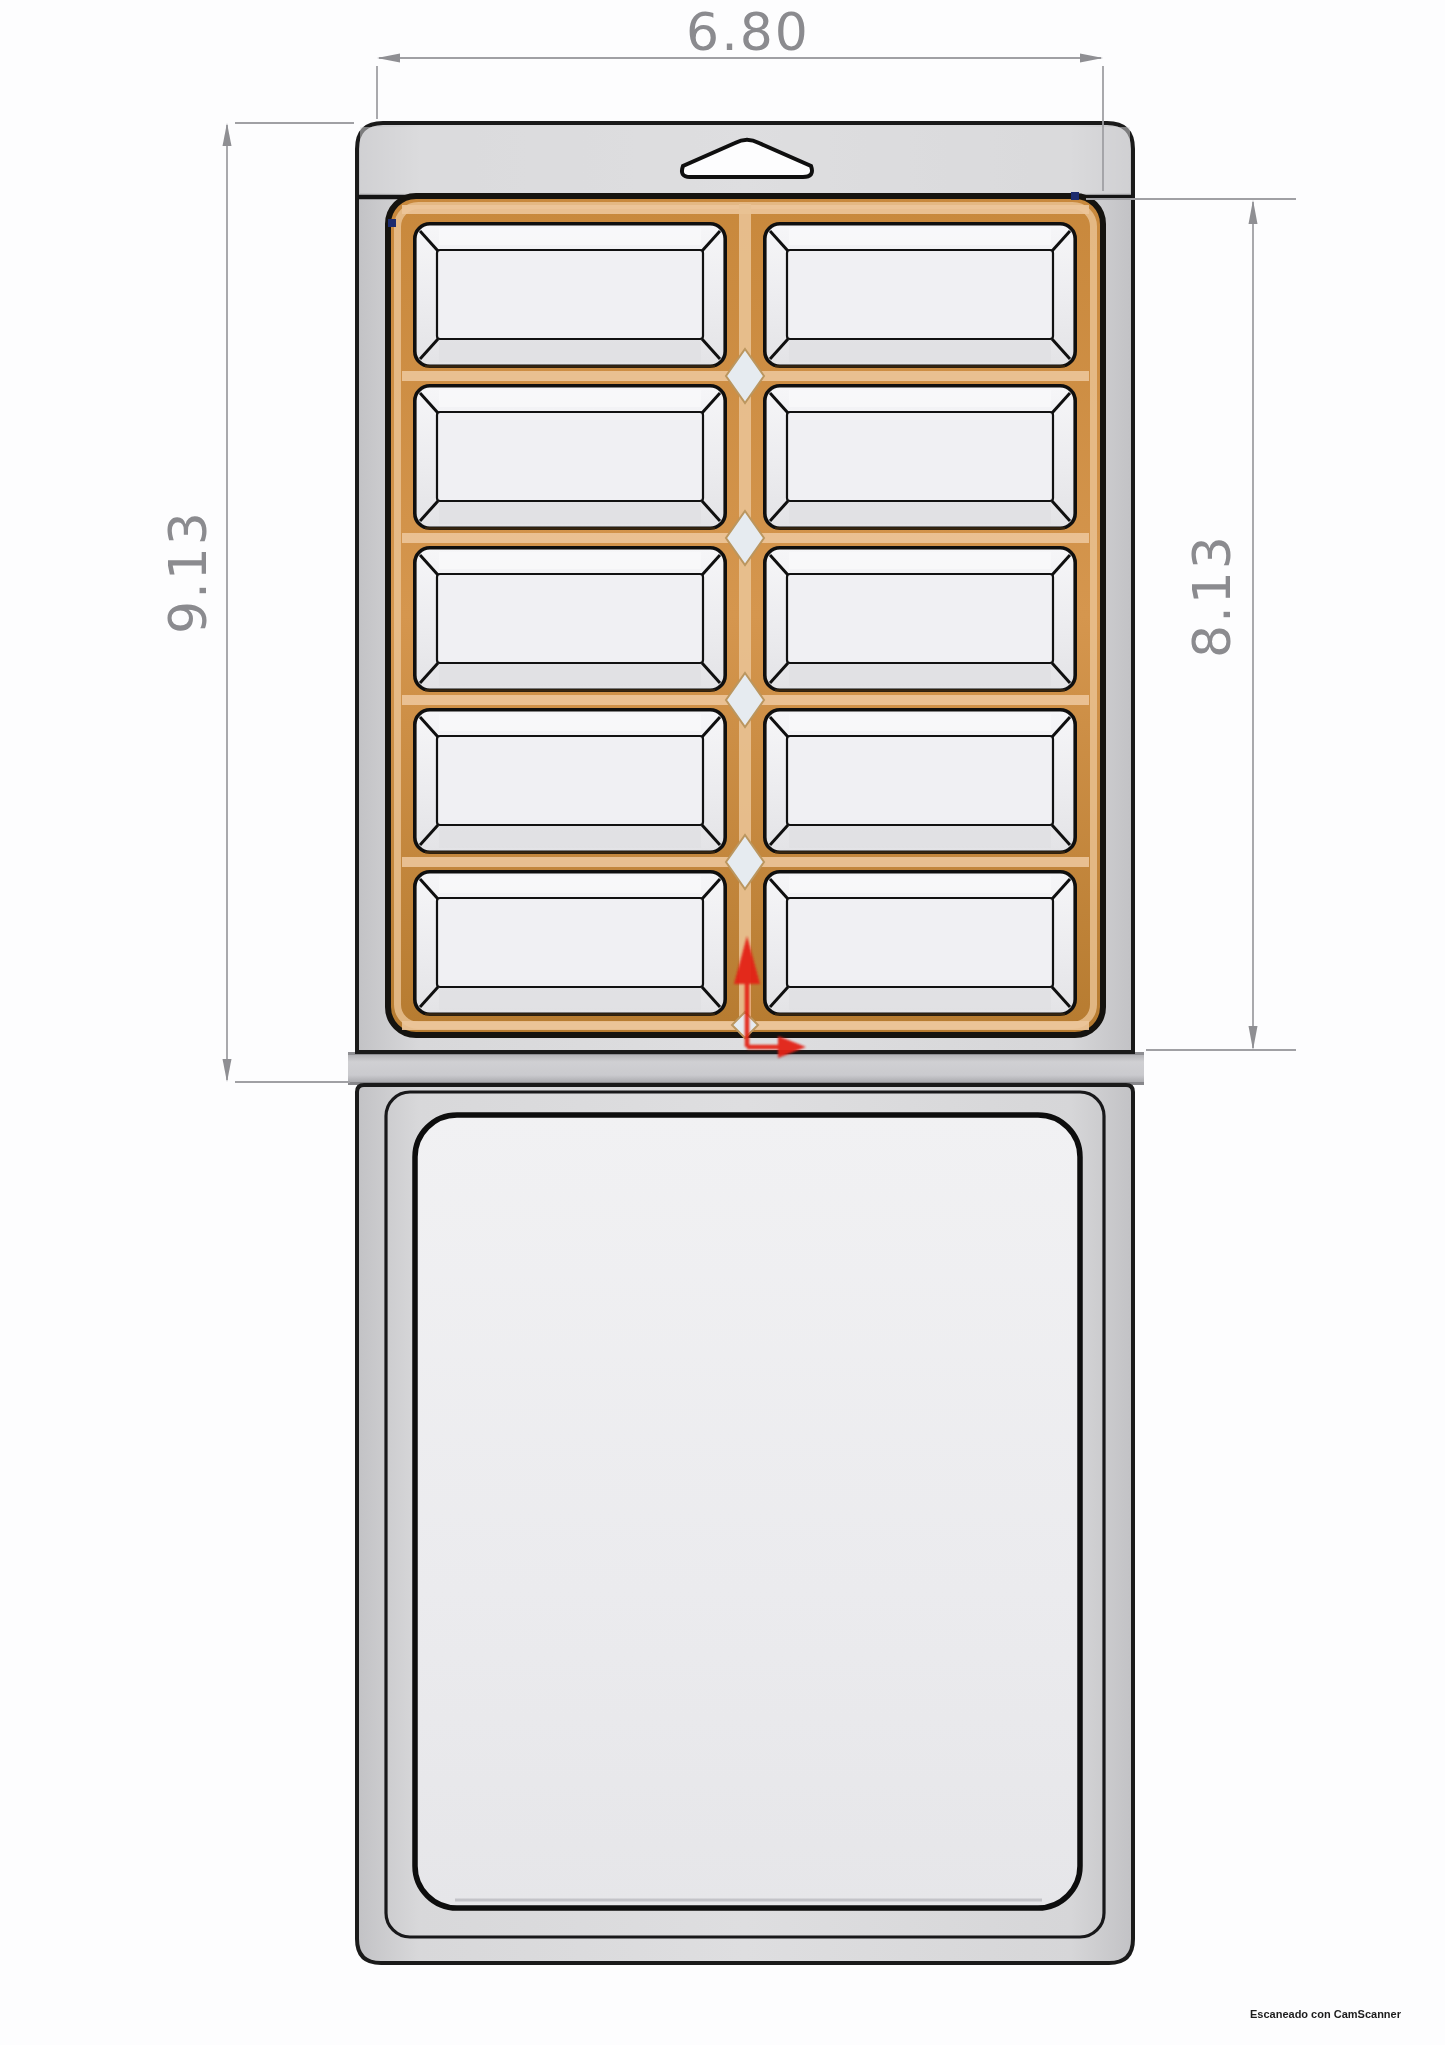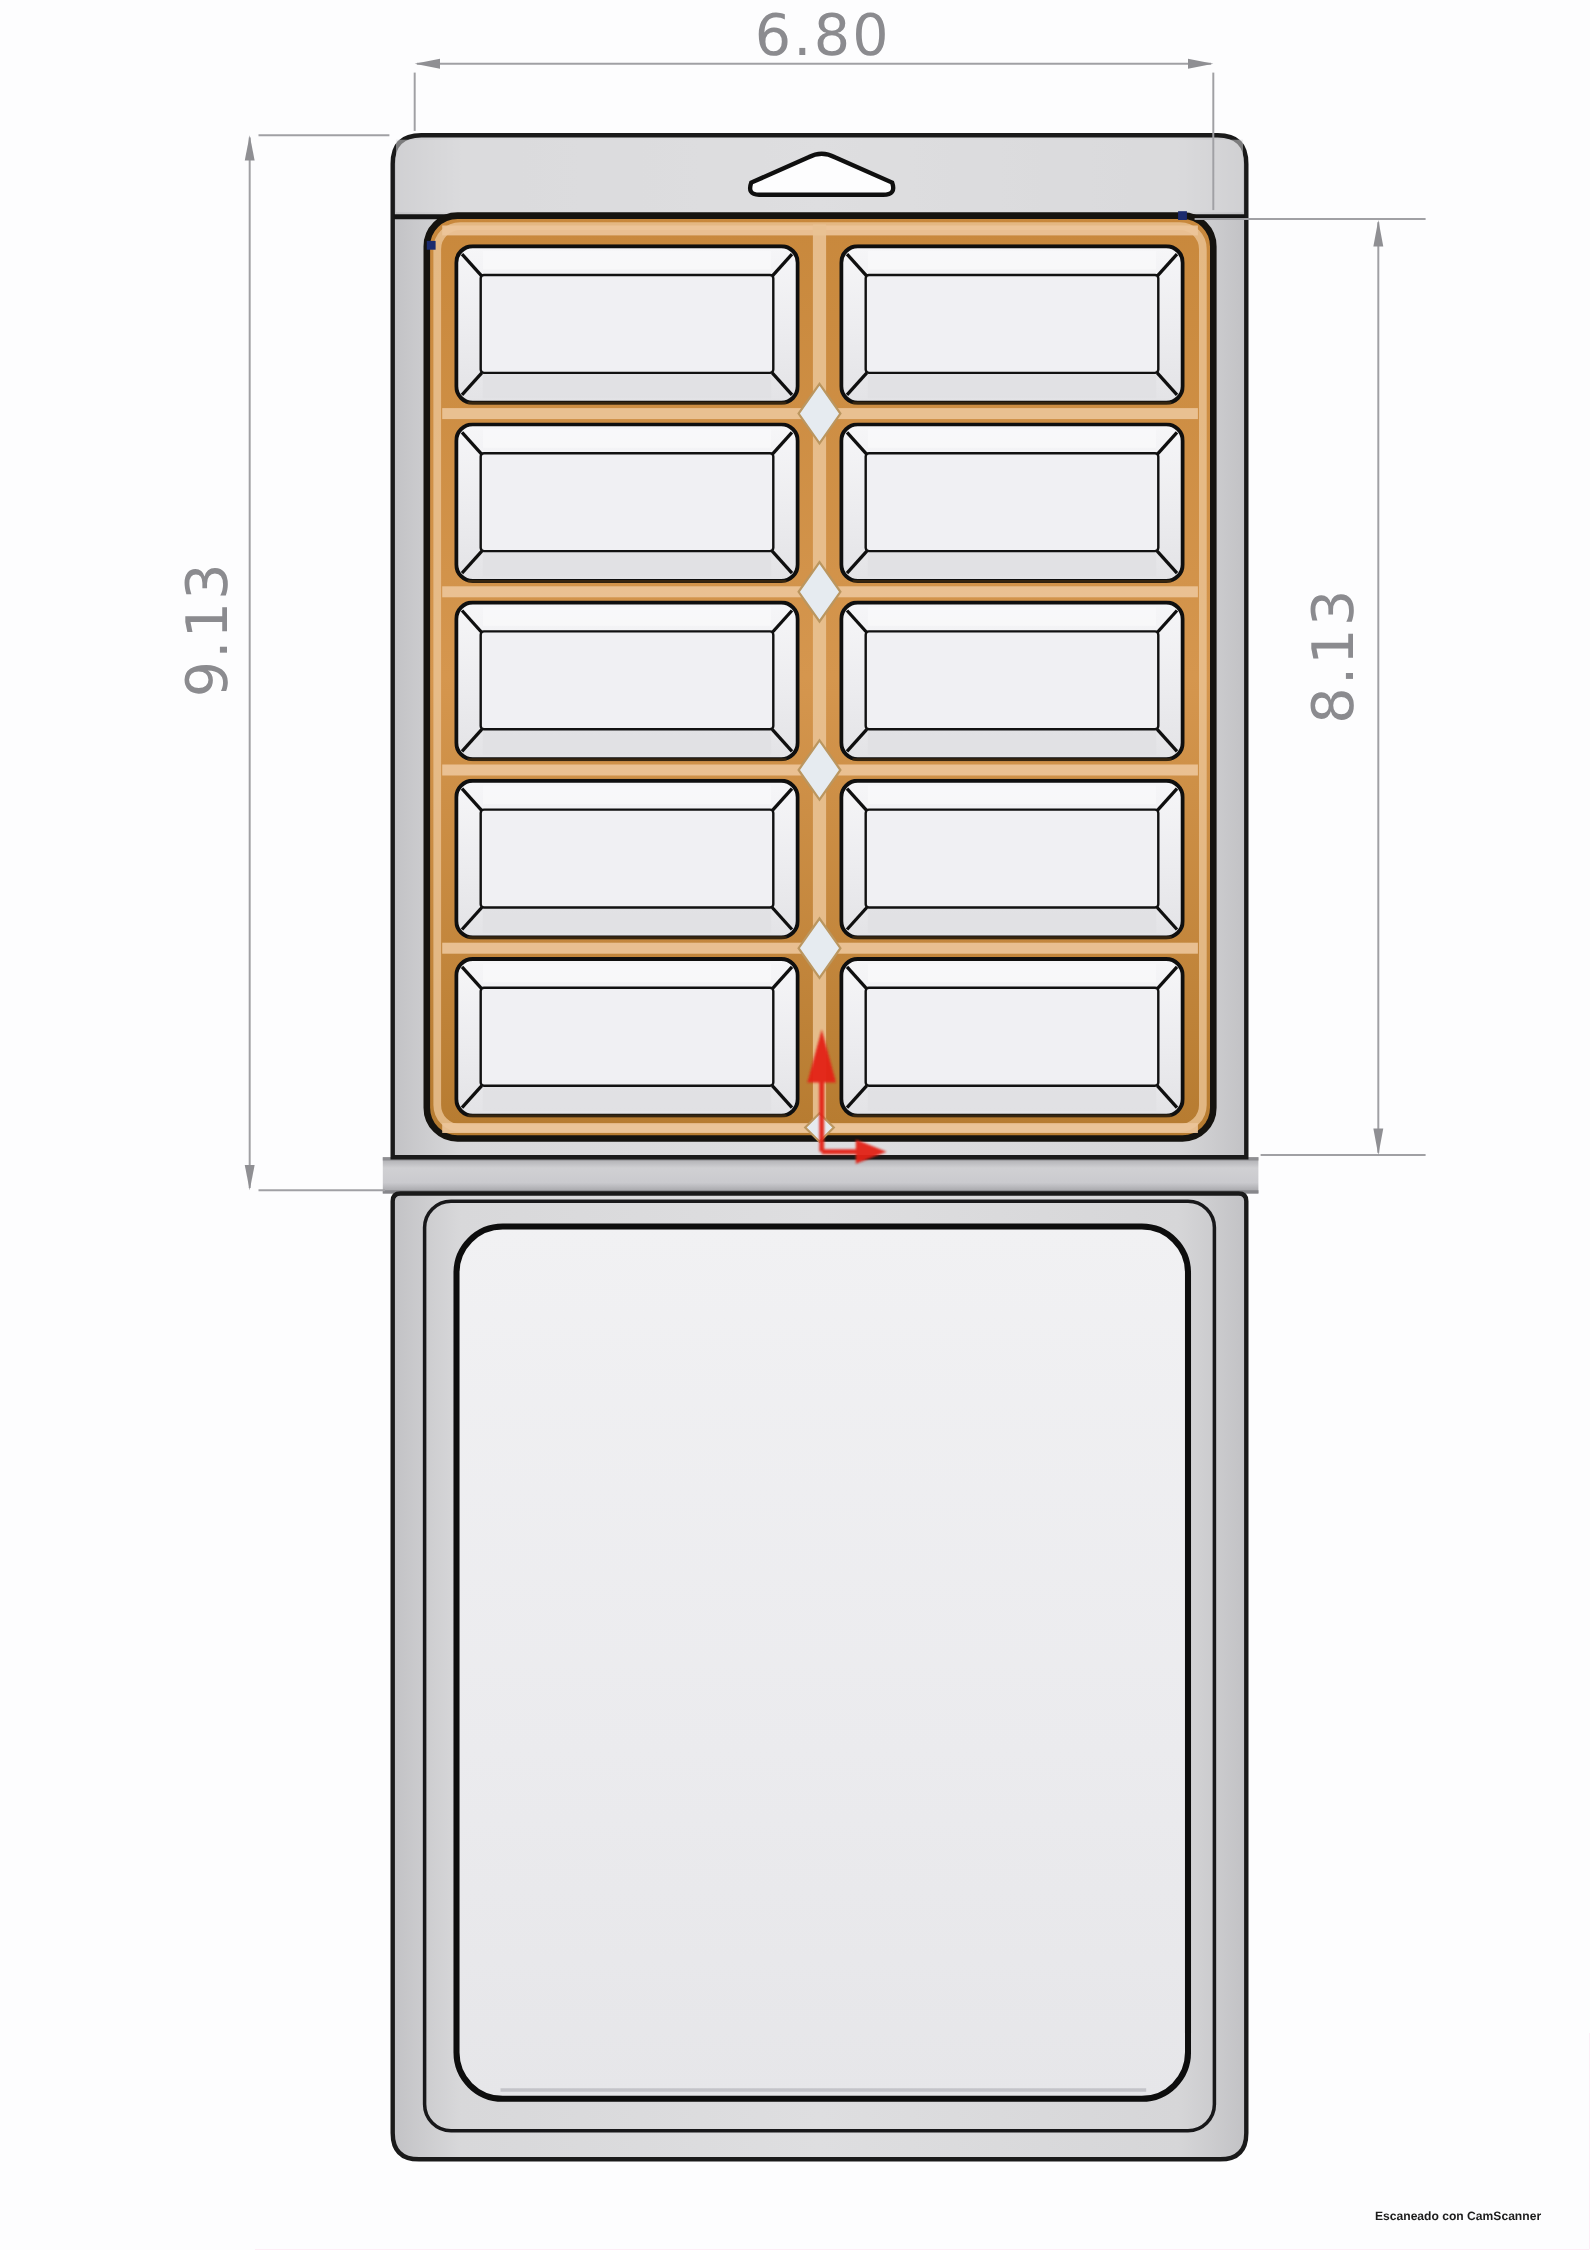--- a/index.html
+++ b/index.html
@@ -1,16 +1,16 @@
 <!DOCTYPE html>
 <html><head>
 <meta charset="utf-8">
 <style>
   html,body{margin:0;padding:0;background:#ffffff;}
-  .page{position:relative;width:1445px;height:2045px;background:#f9a8d4;overflow:hidden;
+  .page{position:relative;width:1445px;height:2045px;background:#22c55e;overflow:hidden;
         font-family:"Liberation Sans",sans-serif;}
   .page svg{position:absolute;left:0;top:0;}
   .dim-text{font-family:"DejaVu Sans",sans-serif;font-size:52px;letter-spacing:2px;fill:#8b8b8f;}
   .watermark{font-family:"Liberation Sans",sans-serif;font-size:11px;font-weight:600;fill:#1c1c1c;}
 </style>
 </head>
 <body>
 
 <div class="page">
 <svg width="1445" height="2045" viewBox="0 0 1445 2045">

